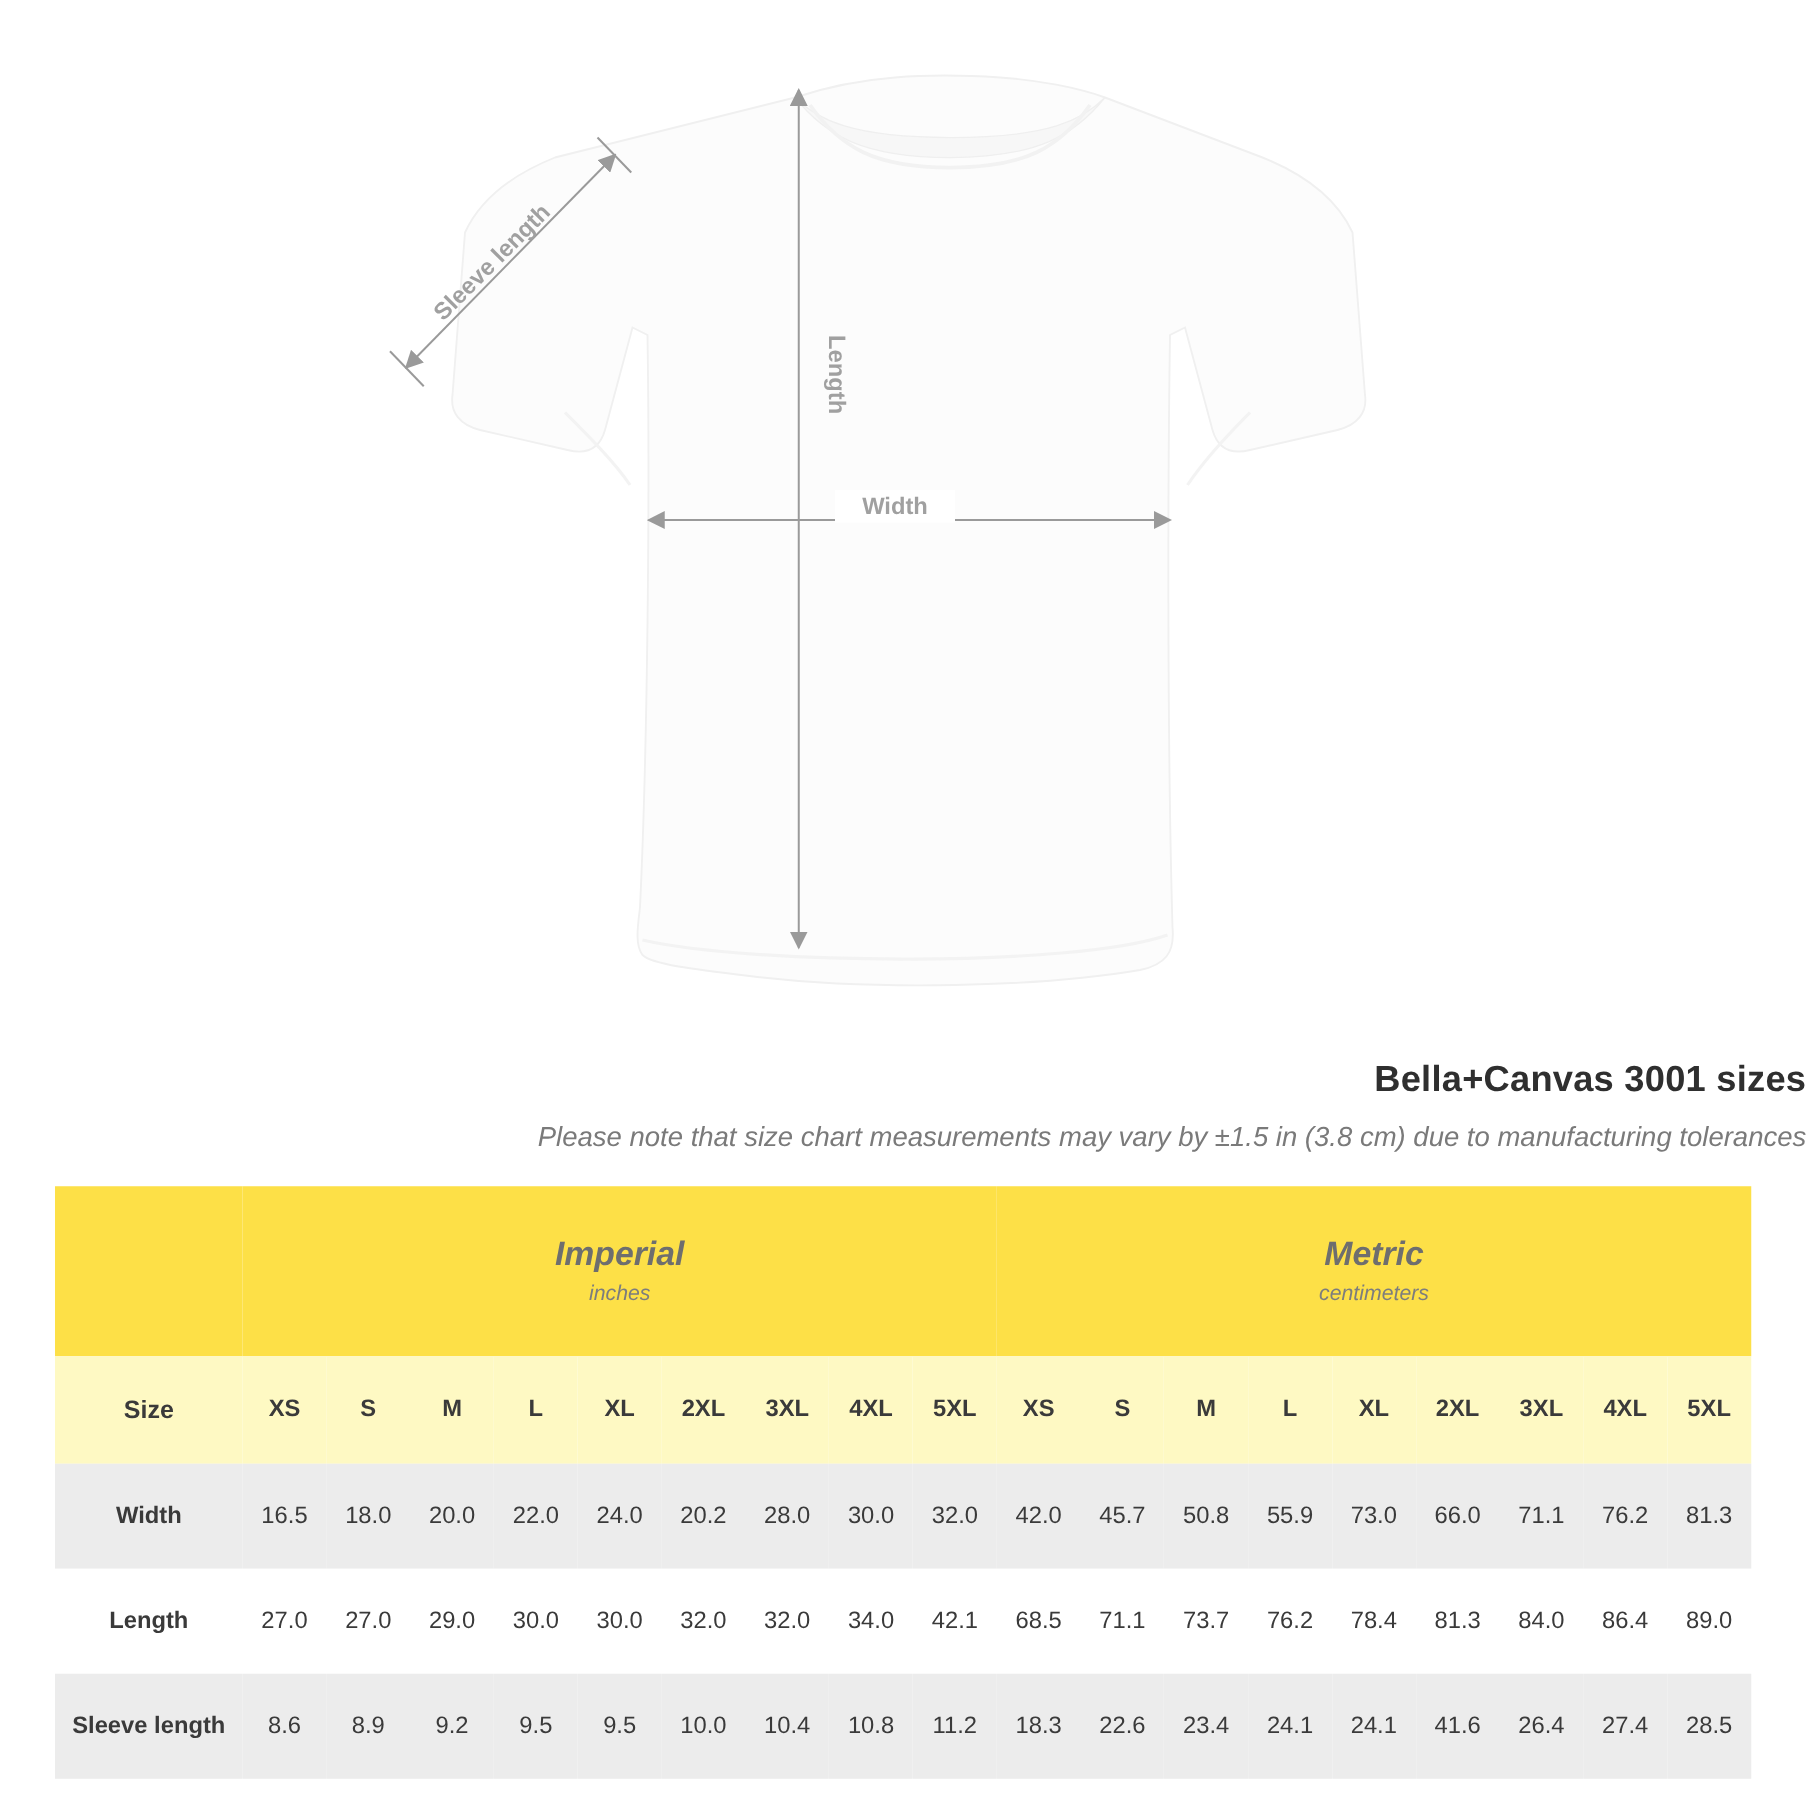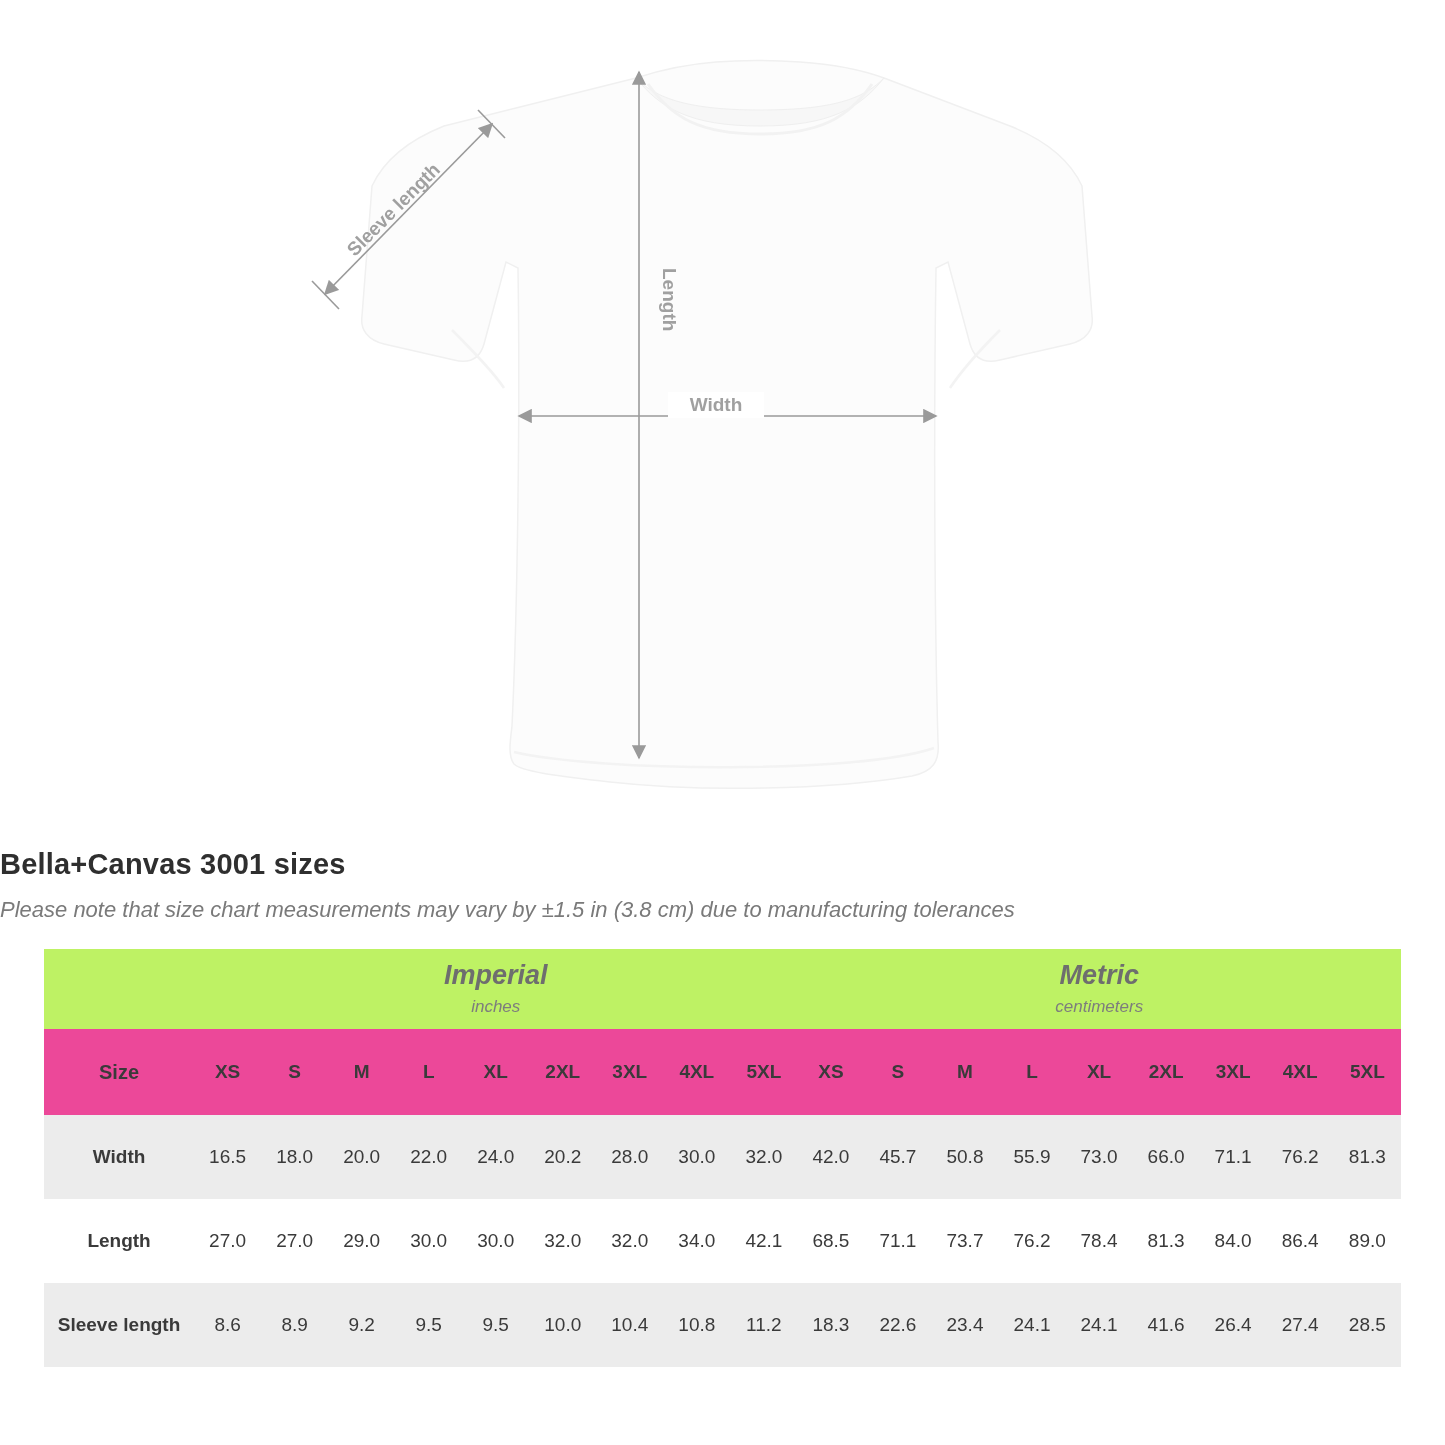--- a/index.html
+++ b/index.html
@@ -26,21 +26,21 @@
     position: relative;
     width: 1445px;
     height: 830px;
   }
   .illustration svg {
     display: block;
   }
 
   
   .title-block {
-    text-align: left;
+    text-align: right;
     margin-top: 18px;
   }
   .chart-title {
     font-size: 29px;
     font-weight: bold;
     color: #2f2f2f;
     letter-spacing: 0.2px;
   }
   .chart-note {
     margin-top: 16px;
@@ -63,41 +63,41 @@
   table.size-table th {
     text-align: center;
     vertical-align: middle;
     font-size: 19px;
     color: #3a3a3a;
     border: none;
   }
 
   
   .unit-row td {
-    background: #bef264;
-    height: 80px;
+    background: #fde047;
+    height: 136px;
     padding: 0;
   }
   .unit-name {
     font-size: 27px;
     font-style: italic;
     font-weight: bold;
     color: #6e6e6e;
     line-height: 1.1;
   }
   .unit-sub {
     font-size: 17px;
     font-style: italic;
     color: #7d7d7d;
     margin-top: 7px;
   }
 
   
   .head-row td {
-    background: #ec4899;
+    background: #fef9c3;
     height: 84px;
     font-weight: bold;
     font-size: 20px;
     color: #2f2f2f;
   }
   .head-row td.rowlabel {
     font-weight: bold;
     font-size: 20px;
   }
 

